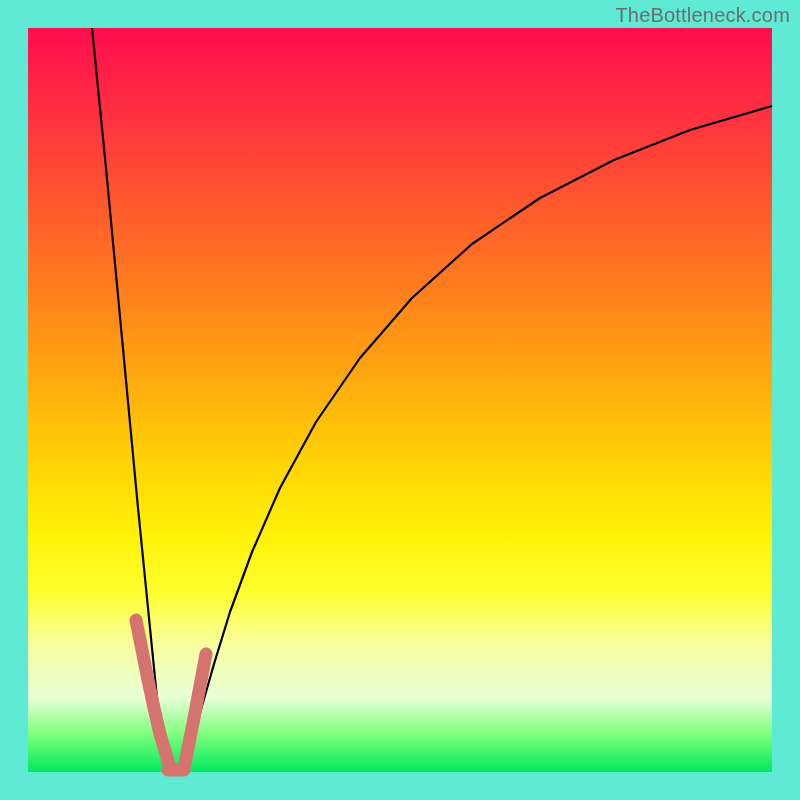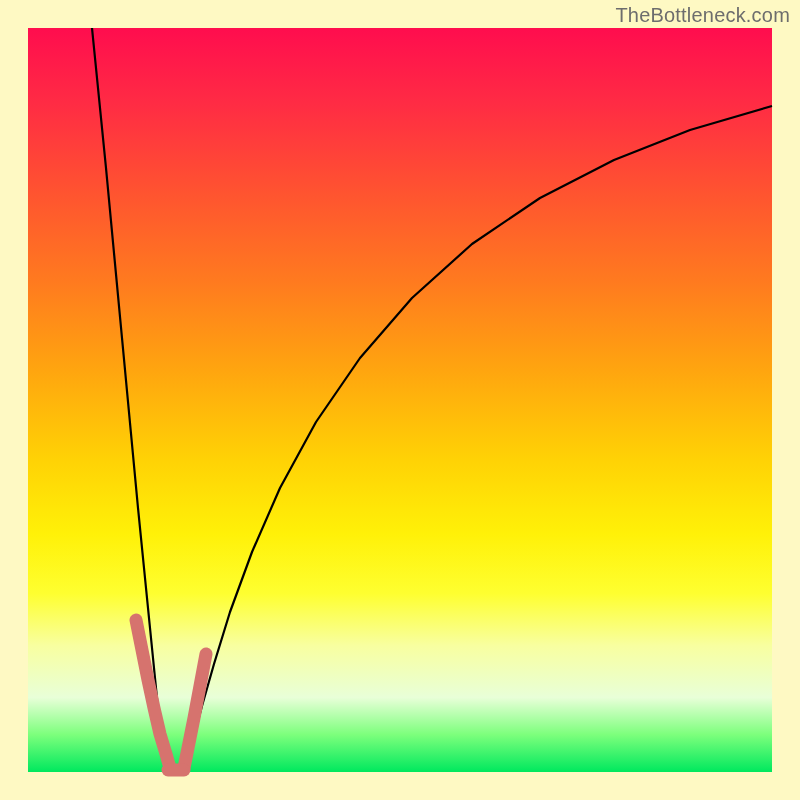--- a/index.html
+++ b/index.html
@@ -10,21 +10,21 @@
     overflow: hidden;
     background: #000;
     font-family: Arial, Helvetica, sans-serif;
   }
   .frame {
     position: absolute;
     left: 0;
     top: 0;
     width: 800px;
     height: 800px;
-    background: #fef9c3;
+    background: #5eead4;
   }
   .plot {
     position: absolute;
     left: 28px;
     top: 28px;
     width: 744px;
     height: 744px;
     
     background: linear-gradient(
       to bottom,

